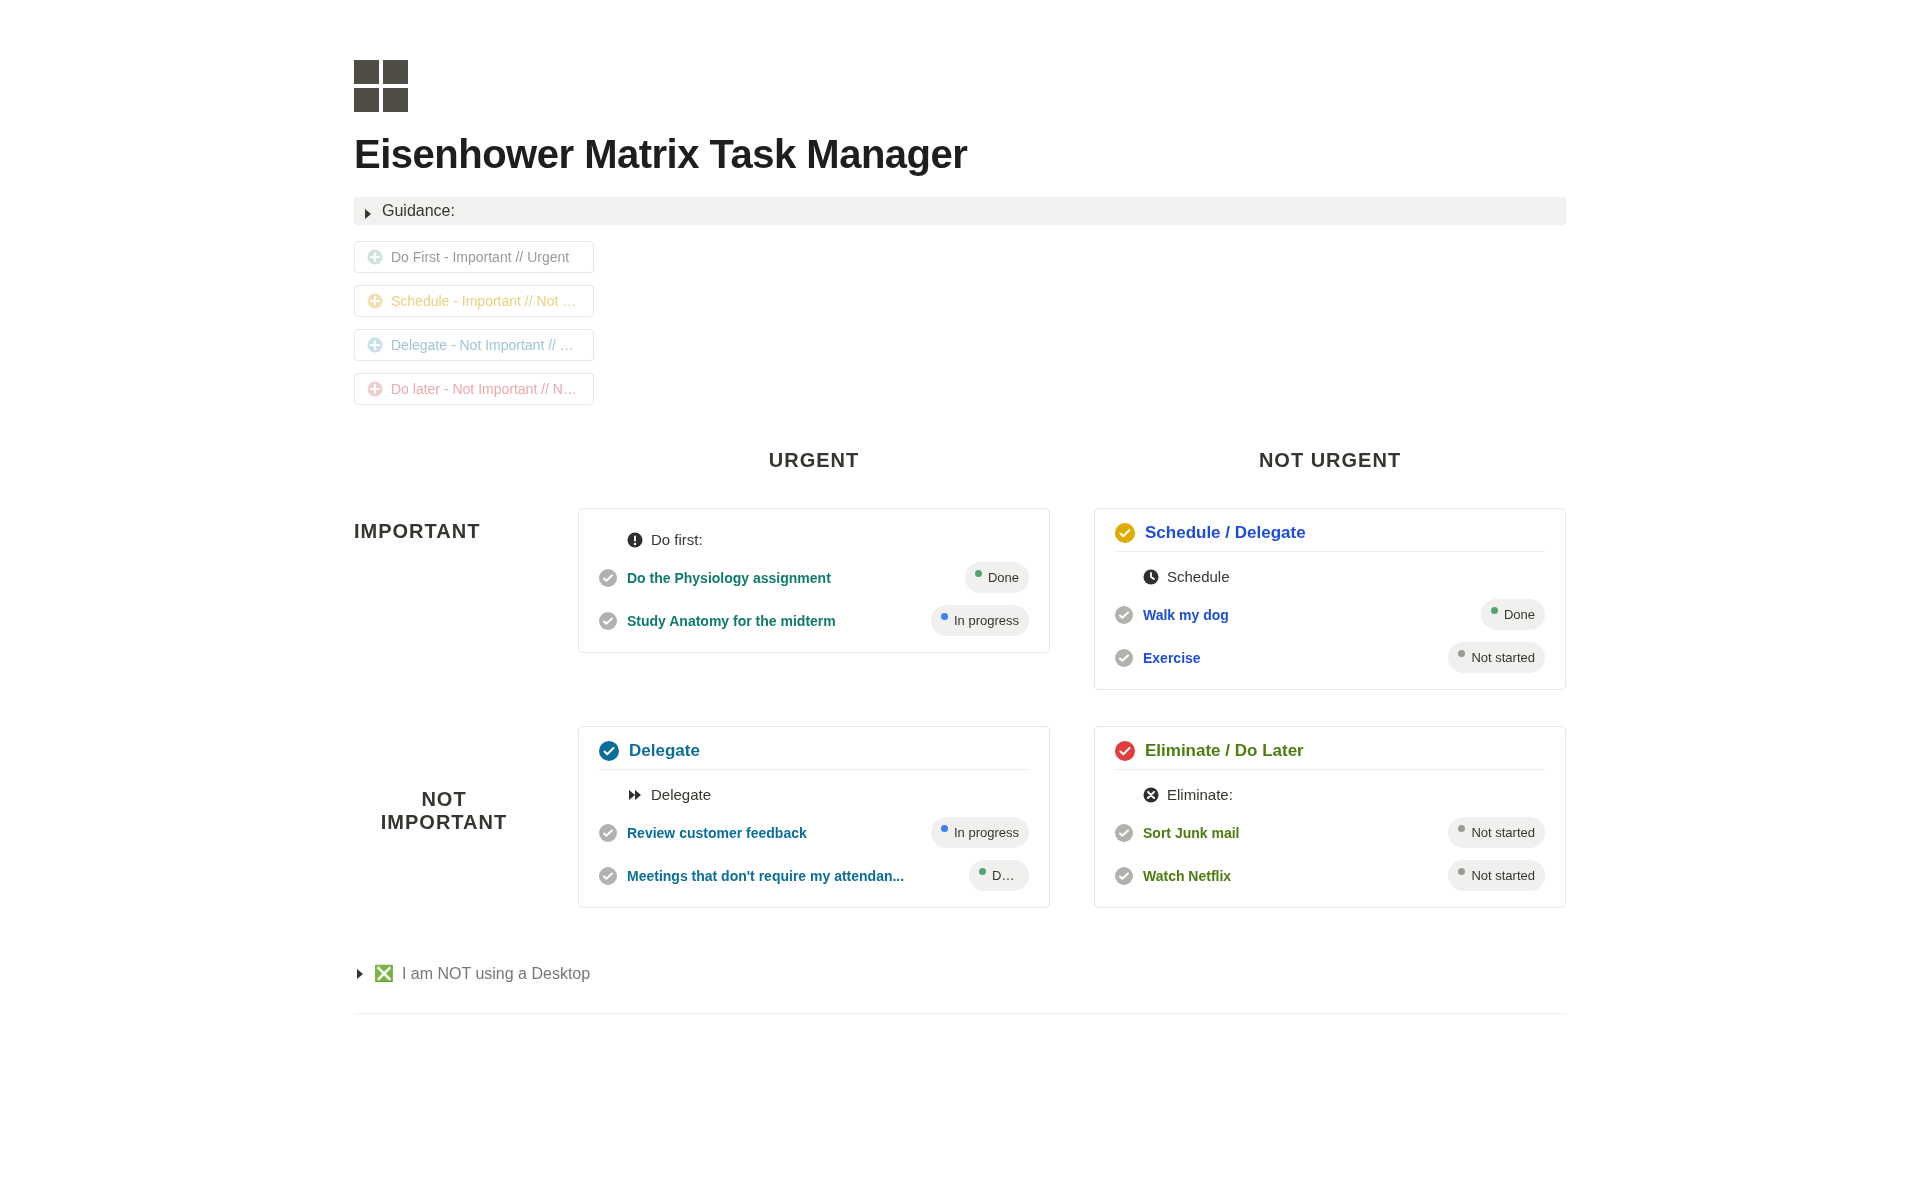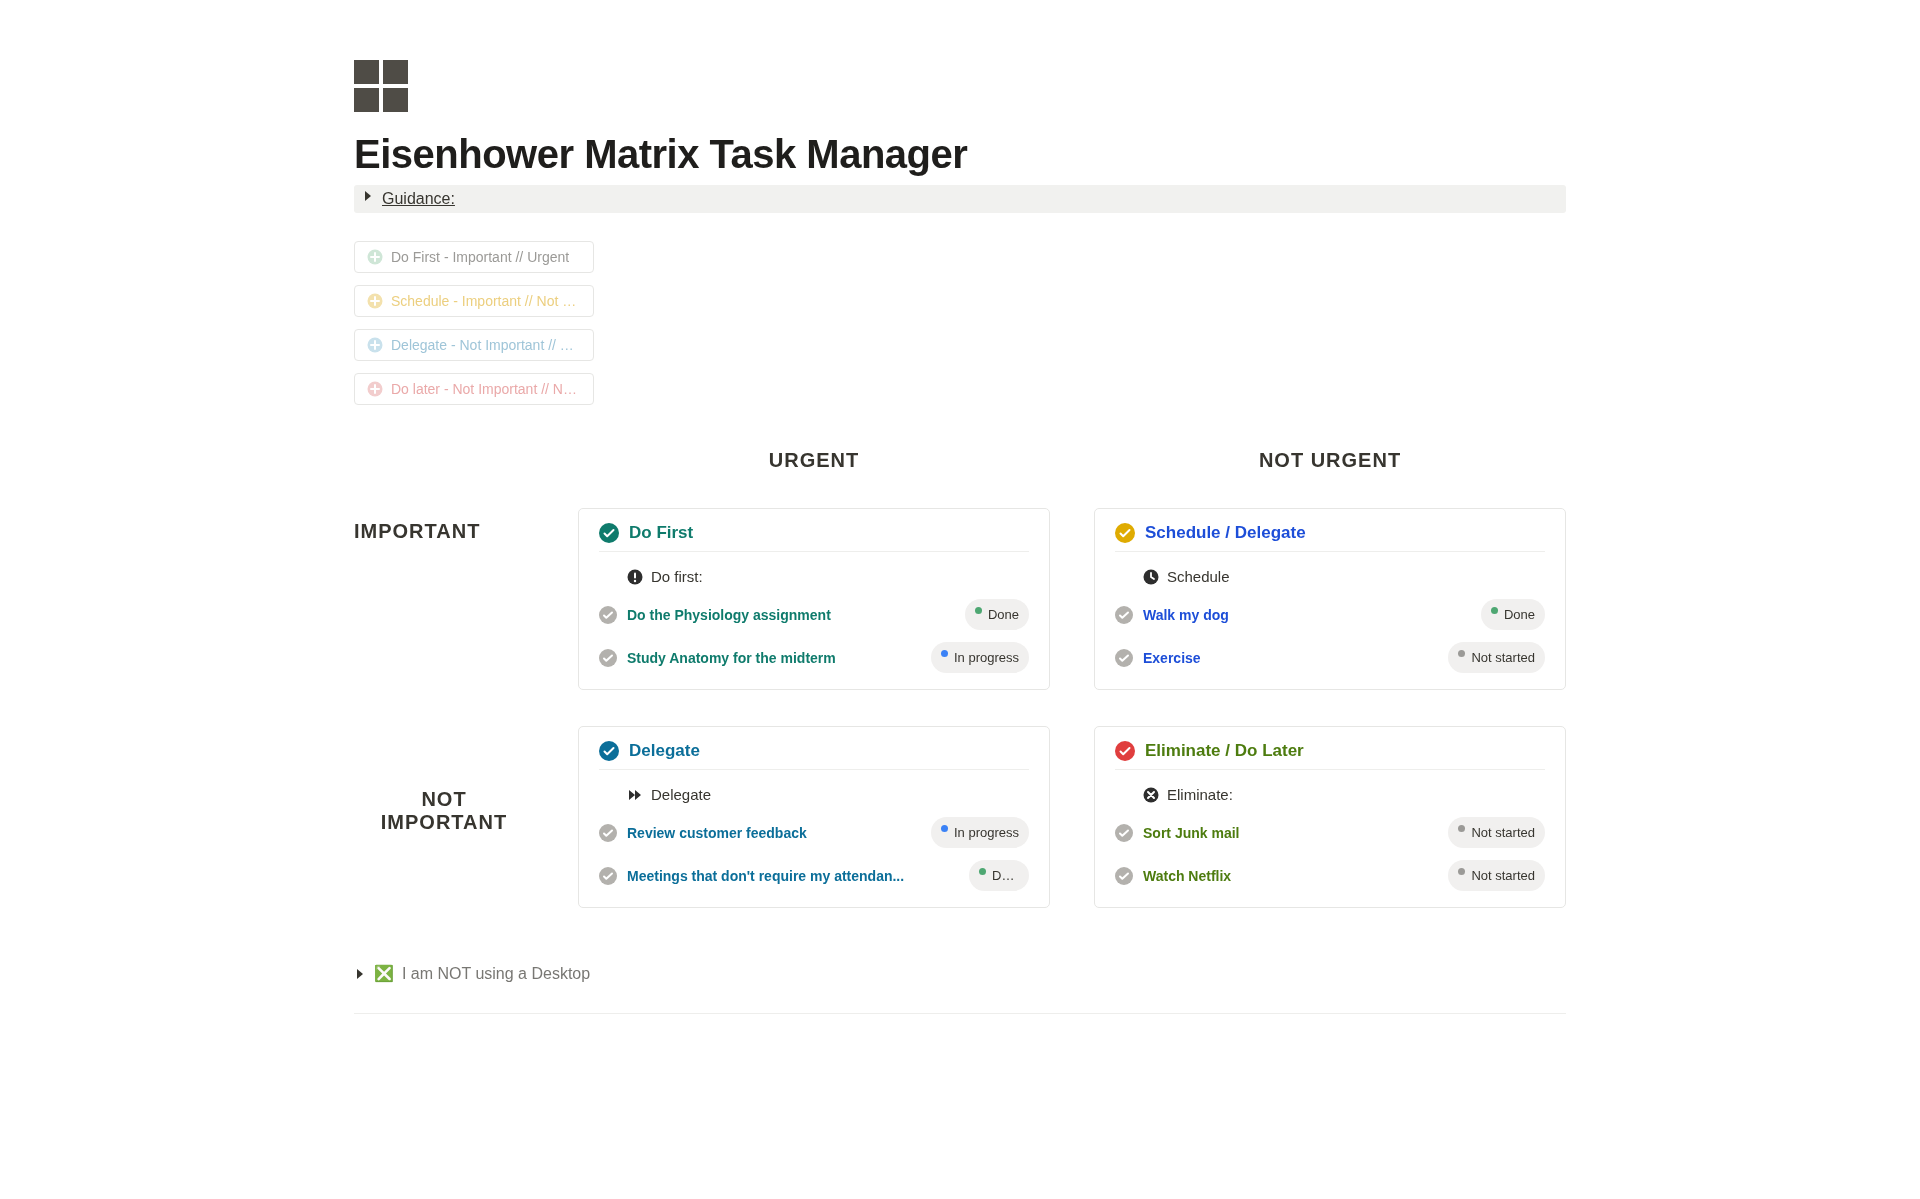--- a/index.html
+++ b/index.html
@@ -20,35 +20,34 @@
   grid-template-rows: 1fr 1fr;
   gap: 4px;
   margin-bottom: 20px;
 }
 .page-icon div { background: #4f4c46; }
 
 h1.page-title {
   font-size: 40px;
   font-weight: 700;
   color: #1f1e1c;
-  margin-bottom: 8px;
+  margin-bottom: 20px;
   letter-spacing: -0.5px;
 }
 
 .toggle-row {
   display: flex;
-  align-items: flex-start;
+  align-items: flex-end;
   gap: 8px;
   background: #f1f1ef;
   border-radius: 3px;
   padding: 5px 8px;
   font-size: 16px;
   color: #37352f;
-  margin-bottom: 28px;
-  text-decoration: underline;
+  margin-bottom: 16px;
 }
 .toggle-caret { display: inline-flex; align-items: center; }
 
 .action-bar {
   display: flex;
   gap: 12px;
   margin-bottom: 44px;
   justify-content: space-between;
   flex-direction: column;
 }
@@ -253,29 +252,20 @@
   </div>
 
   <div class="matrix">
     <div class="corner"></div>
     <div class="col-header">URGENT</div>
     <div class="col-header">NOT URGENT</div>
 
     <div class="row-header">IMPORTANT</div>
 
     <div class="panel">
-      <div class="panel-head-inner" style="display:flex;align-items:center;gap:10px;">
-        <span class="check-badge">
-          <svg viewBox="0 0 20 20">
-              <circle cx="10" cy="10" r="10" fill="#0f7b6c"></circle>
-              <path d="M5.5 10.5l2.7 2.7L14.5 7" stroke="#fff" stroke-width="2" fill="none" stroke-linecap="round" stroke-linejoin="round"></path>
-            </svg>
-        </span>
-        <span class="panel-title c-green">Do First</span>
-      </div>
       <div class="sub-row">
         <span class="sub-icon">
           <svg viewBox="0 0 16 16">
               <circle cx="8" cy="8" r="7.5" fill="#2e2e2e"></circle>
               <rect x="7" y="3.5" width="2" height="6" rx="1" fill="#fff"></rect>
               <circle cx="8" cy="12" r="1.2" fill="#fff"></circle>
             </svg>
         </span>
         <span>Do first:</span>
       </div>

